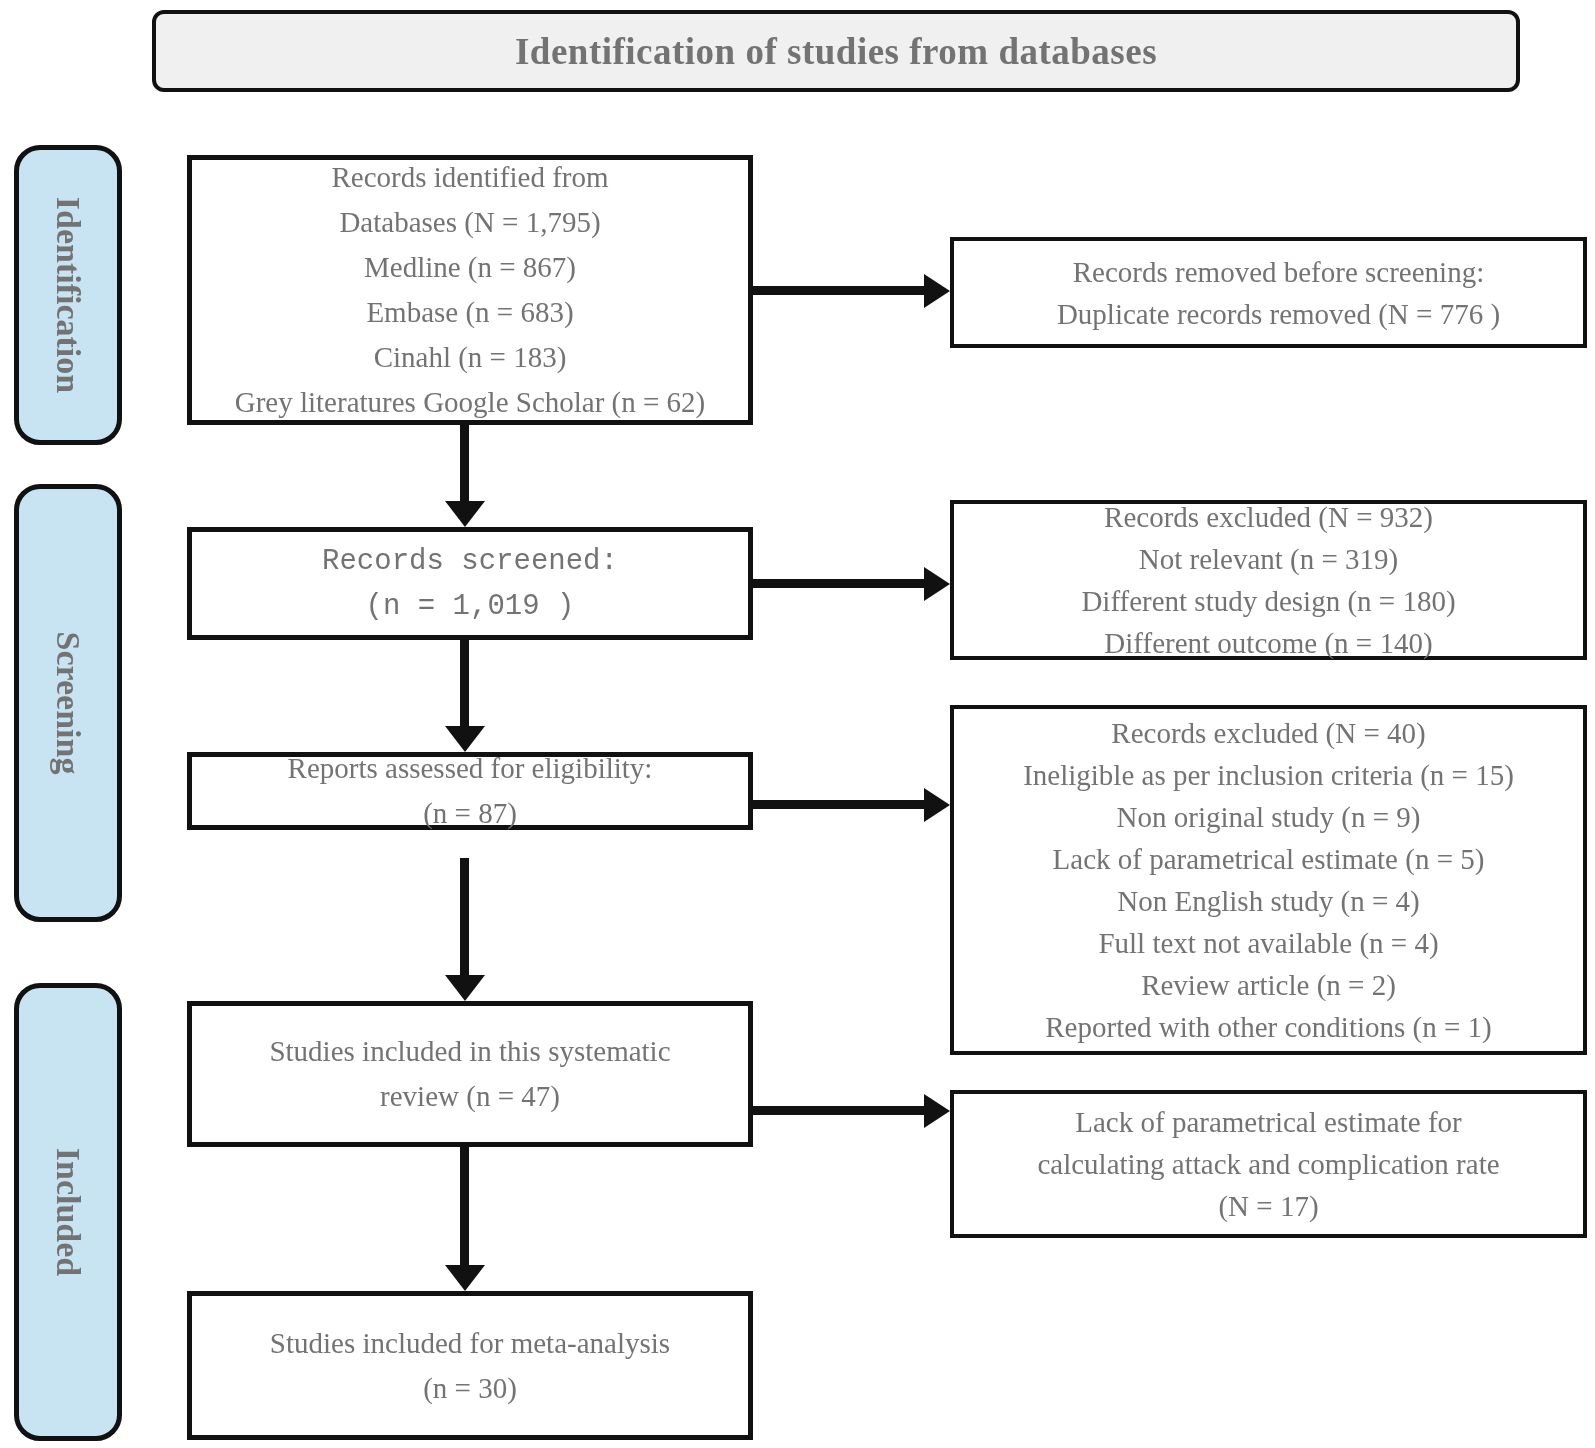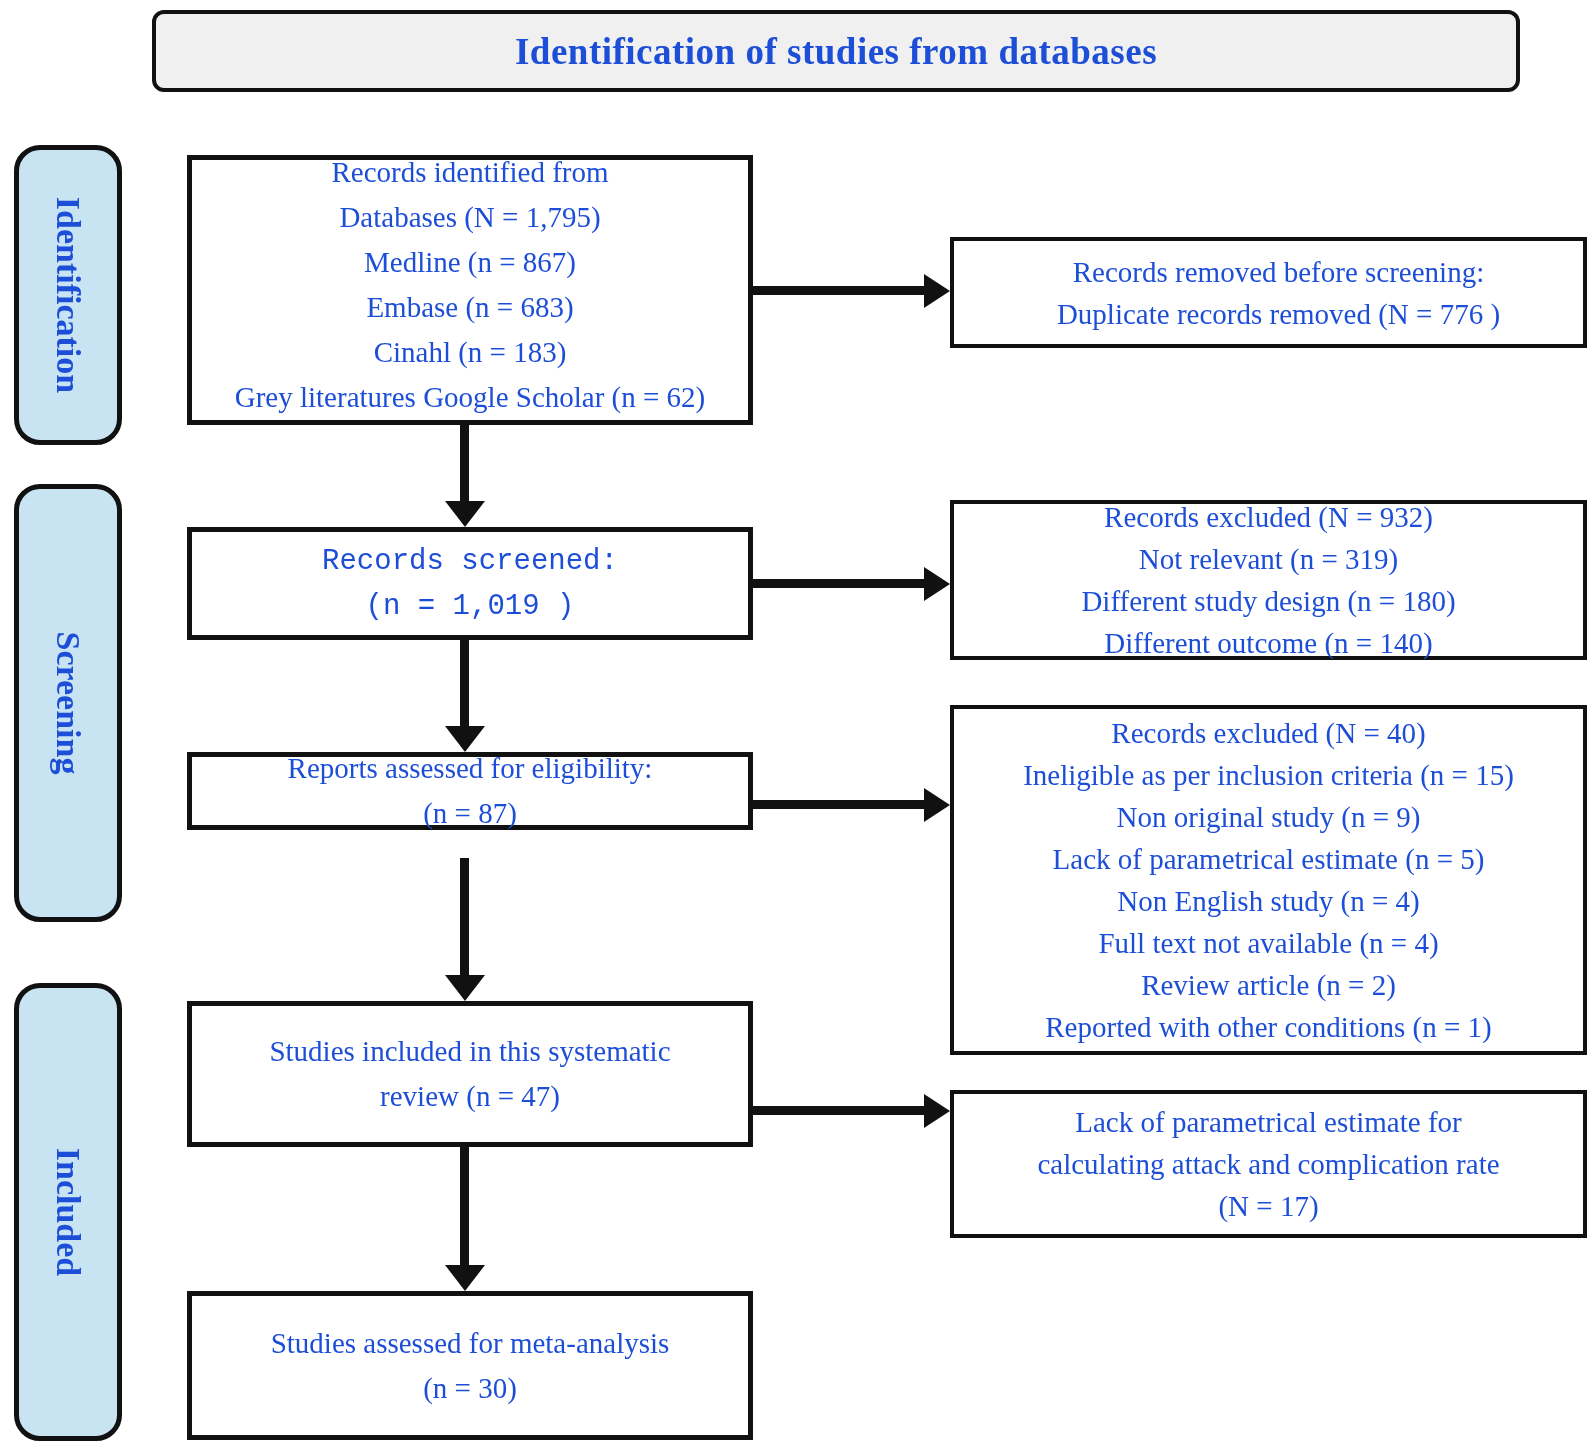--- a/index.html
+++ b/index.html
@@ -4,21 +4,21 @@
 <style>
   :root{
     --stage-fill:#c8e4f3;
     --title-fill:#f0f0f0;
     --border:#111111;
     --arrow:#111111;
   }
   html,body{margin:0;padding:0;background:#ffffff;}
   #canvas{
     position:relative;width:1595px;height:1448px;background:#ffffff;
-    font-family:"Liberation Serif","DejaVu Serif",serif;color:#1d4ed8;
+    font-family:"Liberation Serif","DejaVu Serif",serif;color:#737373;
     overflow:hidden;
   }
   .title-banner{
     position:absolute;left:152px;top:10px;width:1368px;height:82px;
     box-sizing:border-box;border:4px solid var(--border);border-radius:12px;
     background:var(--title-fill);
     display:flex;align-items:center;justify-content:center;
     font-size:37px;font-weight:bold;letter-spacing:.5px;
   }
   .stage{
@@ -33,21 +33,21 @@
     transform:rotate(90deg);font-size:34px;font-weight:bold;white-space:nowrap;
   }
   .box{
     position:absolute;background:#ffffff;box-sizing:border-box;
     border:5px solid var(--border);
     display:flex;flex-direction:column;align-items:center;justify-content:center;
     text-align:center;
   }
   .left-box{left:187px;width:566px;font-size:29px;line-height:45px;}
   .right-box{left:950px;width:637px;font-size:29px;line-height:42px;border-width:4px;}
-  #box-identified{top:155px;height:270px;justify-content:flex-end;}
+  #box-identified{top:155px;height:270px;}
   #box-screened{top:527px;height:113px;font-family:Liberation Mono, monospace;}
   #box-assessed{top:752px;height:78px;}
   #box-systematic{top:1001px;height:146px;}
   #box-meta{top:1291px;height:149px;}
   #box-removed{top:237px;height:111px;padding-left:20px;}
   #box-excluded-screening{top:500px;height:160px;}
   #box-excluded-eligibility{top:705px;height:350px;}
   #box-lack-estimate{top:1090px;height:148px;}
   .varrow{position:absolute;left:460px;width:9px;background:var(--arrow);}
   .varrow::after{
@@ -101,21 +101,21 @@
     </div>
   <div class="box left-box" id="box-assessed">
       <div>Reports assessed for eligibility:</div>
       <div>(n = 87)</div>
     </div>
   <div class="box left-box" id="box-systematic">
       <div>Studies included in this systematic</div>
       <div>review (n = 47)</div>
     </div>
   <div class="box left-box" id="box-meta">
-      <div>Studies assessed for meta-analysis</div>
+      <div>Studies included for meta-analysis</div>
       <div>(n = 30)</div>
     </div>
 
   <div class="box right-box" id="box-removed">
       <div>Records removed before screening:</div>
       <div>Duplicate records removed (N = 776 )</div>
     </div>
   <div class="box right-box" id="box-excluded-screening">
       <div>Records excluded (N = 932)</div>
       <div>Not relevant (n = 319)</div>

